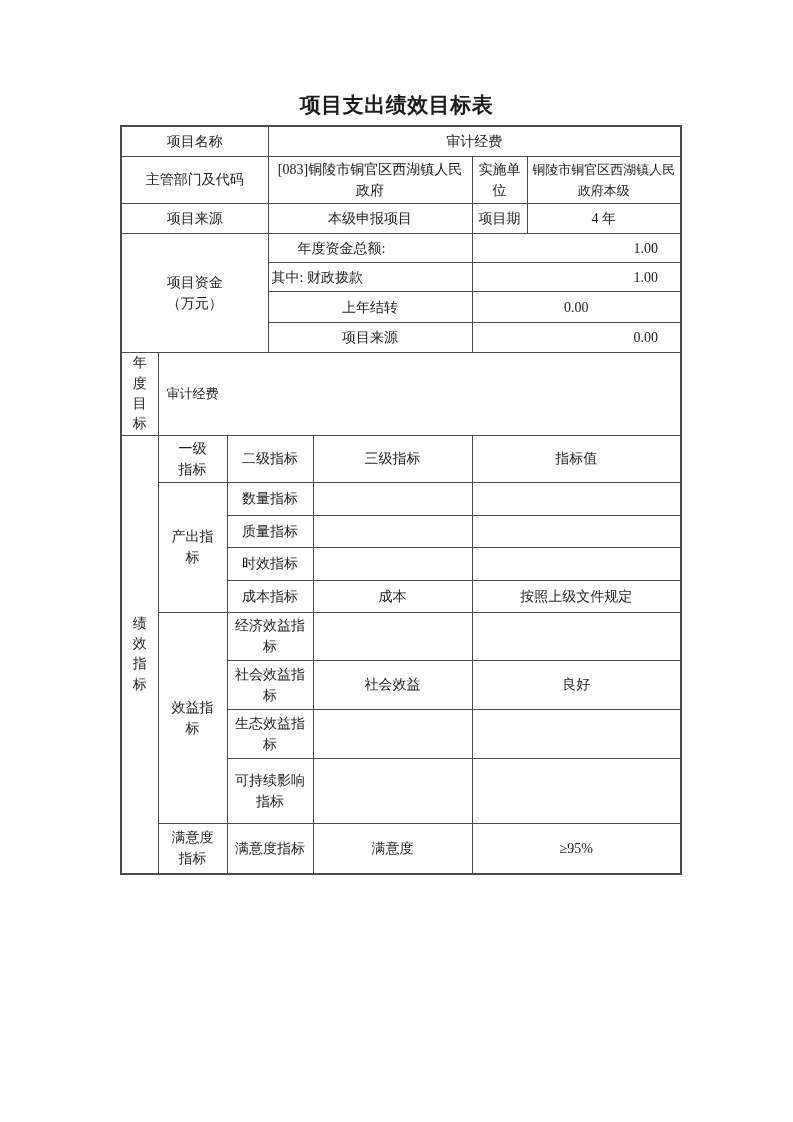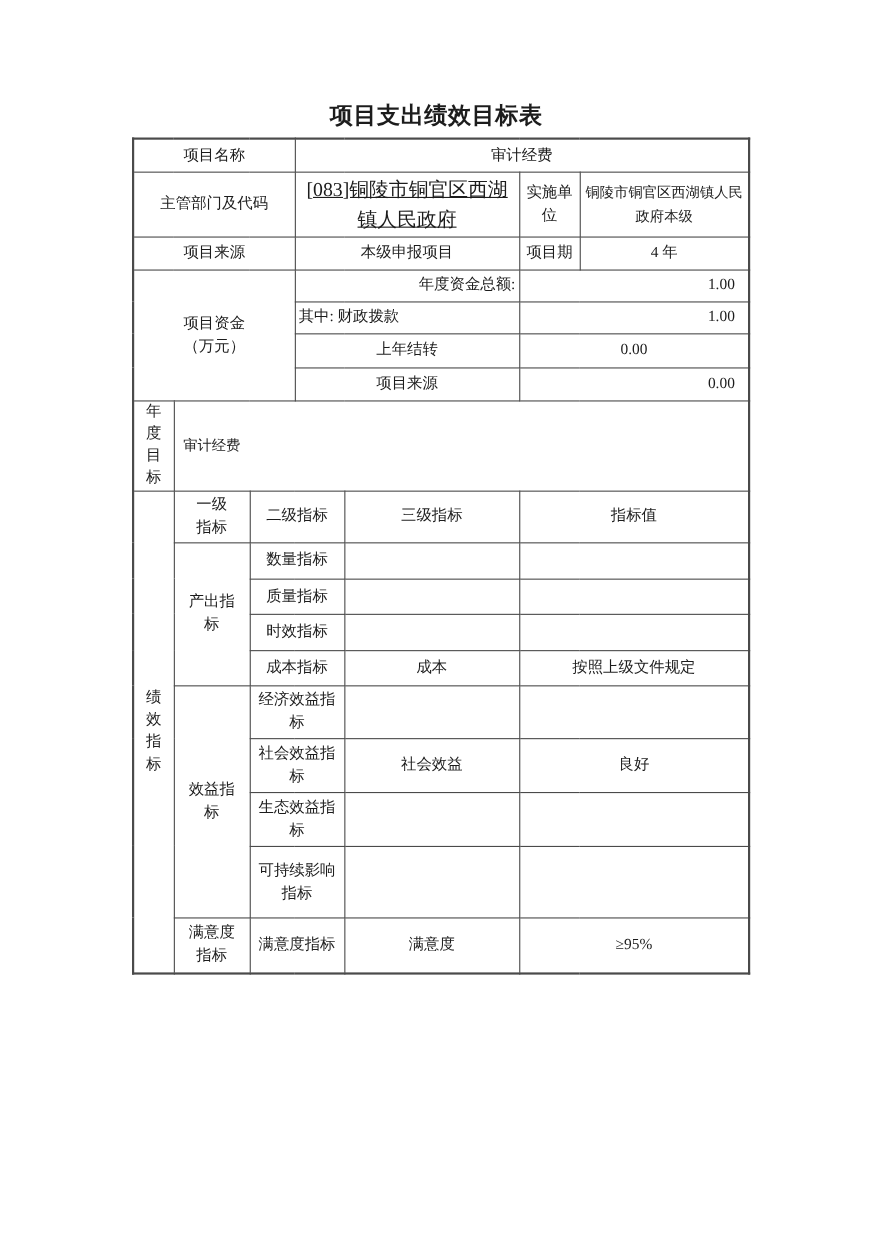--- a/index.html
+++ b/index.html
@@ -3,25 +3,25 @@
 <meta charset="utf-8">
 <style>
   html,body{margin:0;padding:0;background:#ffffff;}
   body{width:793px;height:1122px;position:relative;font-family:"Liberation Serif", serif;color:#1c1c1c;overflow:hidden;}
   *{box-sizing:border-box;}
   .doc-header{padding-top:92px;text-align:center;}
   .doc-title{font-size:21px;font-weight:bold;letter-spacing:0.5px;line-height:26px;}
   .doc-subtitle{font-size:13px;margin-top:13px;line-height:16px;}
   table.main{border-collapse:collapse;table-layout:fixed;margin-left:120px;margin-top:7px;width:560px;border:2px solid #4a4a4a;}
   td{border:1px solid #4a4a4a;font-size:14px;text-align:center;vertical-align:middle;padding:2px 3px;line-height:1.5;white-space:pre-line;word-break:break-all;}
-  td.small125{font-size:18px;text-decoration:underline;}
+  td.small125{font-size:14px;}
   td.small13{font-size:13px;line-height:1.65;}
-  td.fund-name-indent1{text-align:right;padding-left:4px;}
+  td.fund-name-indent1{text-align:left;padding-left:29px;}
   td.fund-name-indent2{text-align:left;}
-  td.val-right{text-align:right;padding-right:12px;}
+  td.val-right{text-align:right;padding-right:22px;}
   td.goal-text{text-align:left;padding-left:8px;font-size:13px;}
   td.vertical{line-height:1.45;padding:0;}
   td.vertical2{line-height:1.45;padding:0;}
 </style>
 </head>
 <body>
 
 <div class="doc-header">
   <div class="doc-title">项目支出绩效目标表</div>
 </div>

